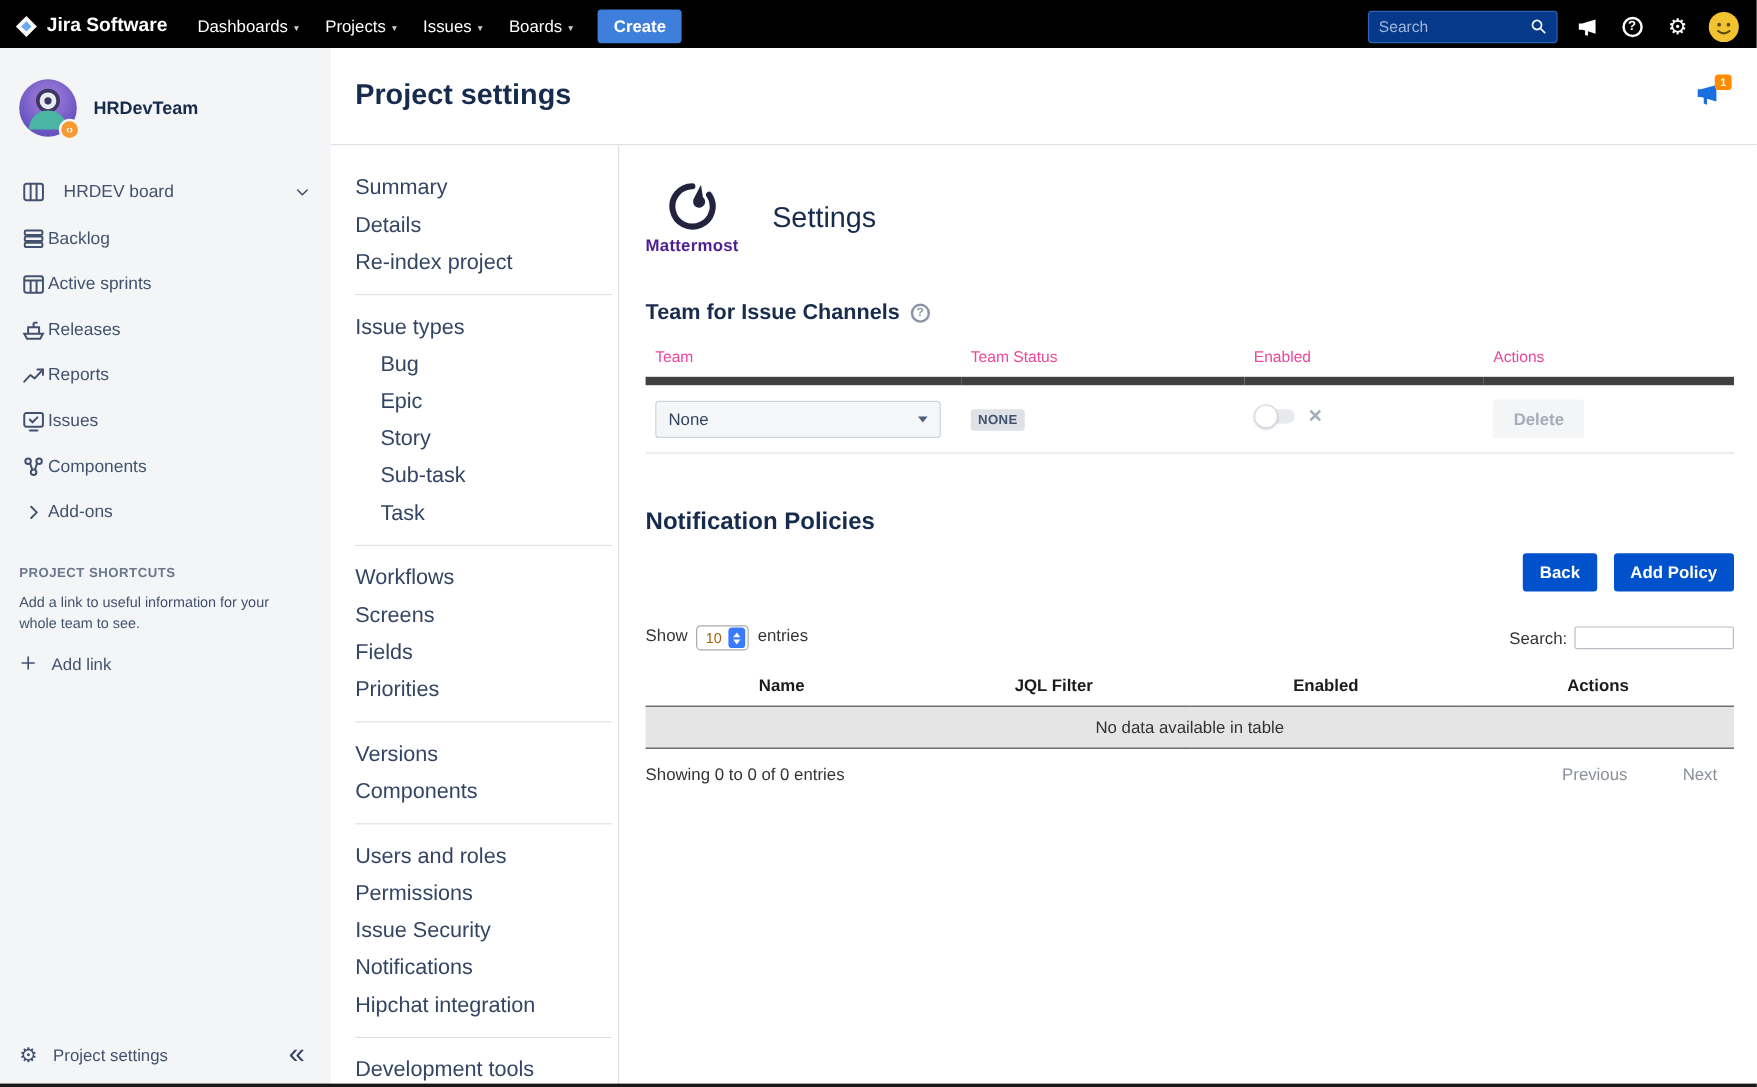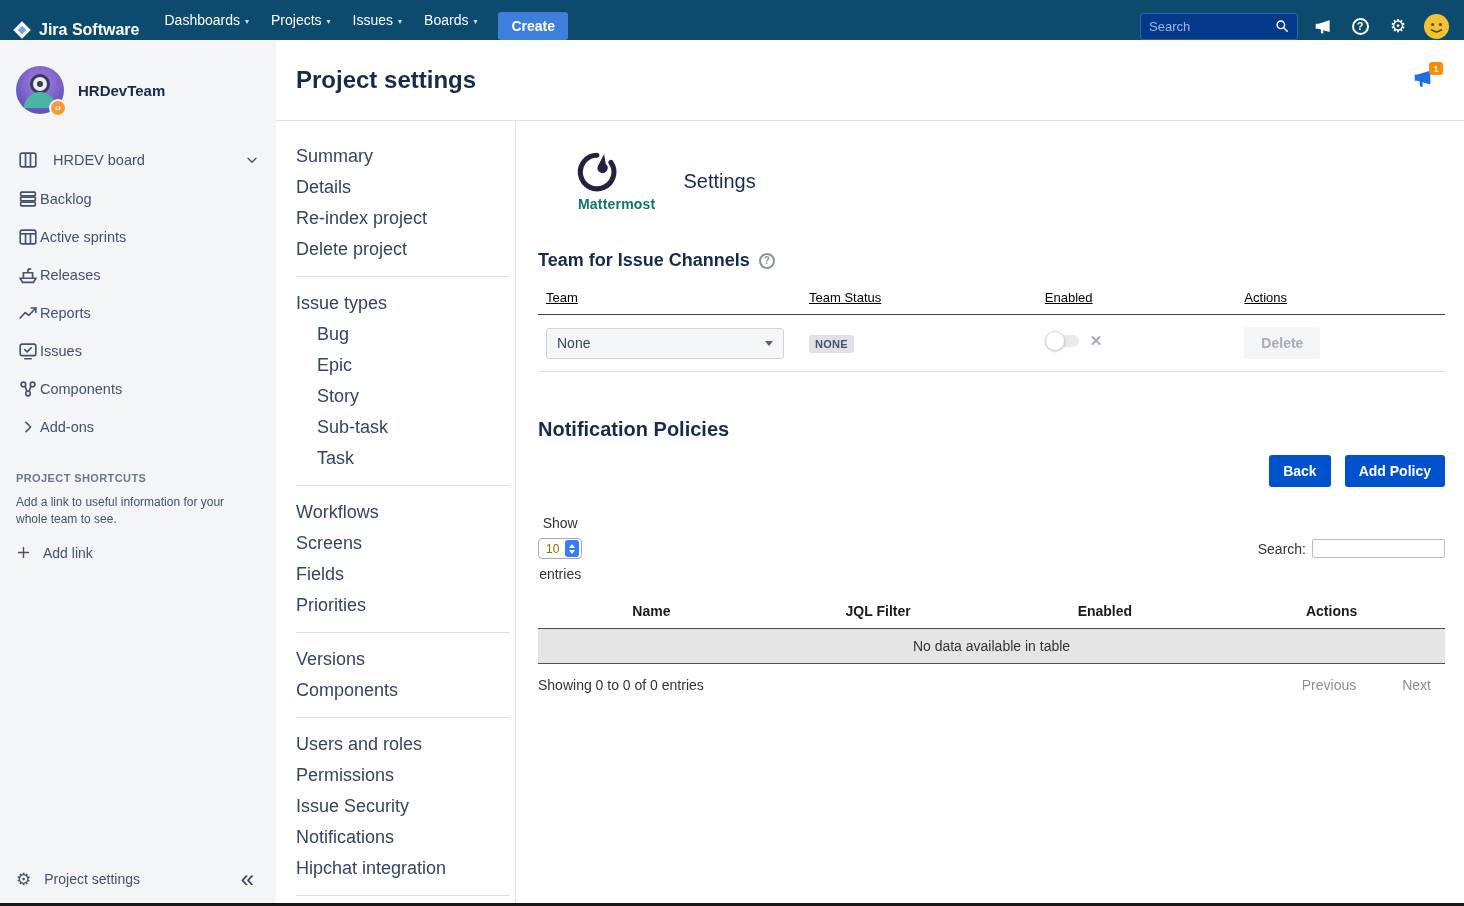--- a/index.html
+++ b/index.html
@@ -1,20 +1,20 @@
 <!DOCTYPE html>
 <html><head>
 <meta charset="utf-8">
 <style>
   * { box-sizing: border-box; margin: 0; padding: 0; }
   html,body { width: 1464px; height: 906px; overflow: hidden; }
   body { font-family: "Liberation Sans", sans-serif; background: #fff; color: #172B4D; }
 
   
-  .topnav { height: 40px; background: #0c4a6e; display: flex; align-items: flex-end; padding: 4px 14px 0 12px; color: #fff; }
+  .topnav { height: 40px; background: #000000; display: flex; align-items: center; padding: 4px 14px 0 12px; color: #fff; }
   .brand { display: flex; align-items: center; gap: 7px; font-size: 16px; font-weight: 700; margin-right: 14px; white-space: nowrap; }
   .topnav-item { display: flex; align-items: center; gap: 5px; font-size: 14px; padding: 0 11px; height: 40px; cursor: pointer; color: #fff; text-decoration: none; }
   .caret { font-size: 8px; opacity: .8; margin-top: 2px; }
   .create-btn { margin-left: 10px; background: #3E7FDC; color: #fff; border: none; border-radius: 3px; font-family: inherit; font-size: 14px; font-weight: 600; padding: 6px 13px; cursor: pointer; }
   .topnav-right { margin-left: auto; display: flex; align-items: center; gap: 10px; }
   .nav-search { display: flex; align-items: center; width: 158px; height: 27px; background: #06398A; border: 1px solid #2B63B5; border-radius: 3px; padding: 0 8px; }
   .nav-search input { flex: 1; background: transparent; border: none; outline: none; color: #fff; font-size: 13px; font-family: inherit; width: 110px; }
   .nav-search input::placeholder { color: #9FB6DC; }
   .nav-icon { width: 28px; height: 28px; display: flex; align-items: center; justify-content: center; cursor: pointer; }
   .help-circle { width: 17px; height: 17px; border: 2px solid #fff; border-radius: 50%; font-size: 11px; font-weight: 700; display: flex; align-items: center; justify-content: center; color: #fff; }
@@ -59,49 +59,49 @@
   
   .snav { width: 240px; flex-shrink: 0; border-right: 1px solid #DFE1E6; padding-top: 20px; overflow: hidden; }
   .snav-item { display: block; padding: 5px 8px 5px 20px; font-size: 18px; color: #344563; text-decoration: none; cursor: pointer; }
   .snav-item.indent { padding-left: 41px; }
   .snav-div { border: none; border-top: 1px solid #DFE1E6; margin: 11px 5px 11px 20px; }
 
   
   .main { flex: 1; padding: 26px 19px 0 22px; overflow: hidden; position: relative; }
   .plugin-head { display: flex; align-items: center; gap: 28px; margin: 4px 0 38px; }
   .mm-logo { display: flex; flex-direction: column; align-items: center; gap: 3px; }
-  .mm-word { font-size: 14px; font-weight: 600; color: #0f766e; letter-spacing: .2px; margin-left: 40px; }
-  .plugin-title { font-size: 20px; font-weight: 500; color: #172B4D; }
+  .mm-word { font-size: 14px; font-weight: 600; color: #4c1d95; letter-spacing: .2px; }
+  .plugin-title { font-size: 24px; font-weight: 500; color: #172B4D; }
 
   .section-head { display: flex; align-items: center; gap: 9px; margin-bottom: 10px; }
   .section-head h2 { font-size: 18px; font-weight: 700; color: #172B4D; }
   .help-q { width: 16px; height: 16px; border: 2px solid #8993A4; border-radius: 50%; color: #8993A4; font-size: 10px; font-weight: 700; display: flex; align-items: center; justify-content: center; cursor: pointer; }
 
   table.team-table { width: 100%; border-collapse: collapse; }
-  .team-table th { text-align: left; font-size: 13px; font-weight: 400; color: #000000; padding: 9px 8px; border-bottom: 1px solid #404040; text-decoration: underline; }
+  .team-table th { text-align: left; font-size: 13px; font-weight: 400; color: #ec4899; padding: 9px 8px; border-bottom: 7px solid #404040; }
   .team-table td { padding: 12px 8px; border-bottom: 1px solid #DFE1E6; vertical-align: middle; }
 
   .select-btn { display: inline-flex; align-items: center; justify-content: space-between; width: 238px; height: 31px; padding: 0 10px; background: #F5F6F7; border: 1px solid #CFD3DA; border-radius: 3px; font-size: 14px; color: #344563; cursor: pointer; }
   .select-caret { width: 0; height: 0; border-left: 4px solid transparent; border-right: 4px solid transparent; border-top: 5px solid #505F79; }
   .badge-none { display: inline-block; background: #DFE1E6; color: #42526E; font-size: 11px; font-weight: 700; letter-spacing: .3px; padding: 3px 6px; border-radius: 3px; }
 
   .toggle-wrap { display: inline-flex; align-items: center; gap: 9px; }
   .toggle { position: relative; width: 36px; height: 20px; cursor: pointer; }
   .toggle .track { position: absolute; left: 2px; top: 4px; width: 32px; height: 12px; border-radius: 7px; background: #E8EAEE; }
   .toggle .knob { position: absolute; left: 0; top: 0; width: 20px; height: 20px; border-radius: 50%; background: #fff; border: 1px solid #D2D6DC; box-shadow: 0 1px 2px rgba(9,30,66,.2); }
   .toggle-x { color: #A5ADBA; font-size: 15px; font-weight: 700; cursor: pointer; }
 
   .btn-muted { background: #F4F5F7; color: #A5ADBA; border: none; border-radius: 3px; padding: 8px 17px; font-family: inherit; font-size: 14px; font-weight: 600; cursor: pointer; }
 
   .policies-title { font-size: 20px; font-weight: 700; color: #172B4D; margin-top: 46px; }
   .policies-actions { display: flex; justify-content: flex-end; gap: 14px; margin: 14px 0 28px; }
   .btn-primary { background: #0052CC; color: #fff; border: none; border-radius: 3px; padding: 8px 14px; font-family: inherit; font-size: 14px; font-weight: 600; cursor: pointer; }
 
   .dt-controls { display: flex; align-items: center; justify-content: space-between; margin-bottom: 12px; font-size: 14px; color: #333; }
-  .dt-left { display: flex; align-items: center; gap: 7px; flex-direction: column; }
+  .dt-left { display: flex; align-items: flex-start; gap: 7px; }
   .dt-select { display: inline-flex; align-items: center; gap: 6px; border: 1px solid #ABABAB; border-radius: 4px; background: #fff; height: 21px; padding: 0 2px 0 7px; cursor: pointer; }
   .dt-select .num { font-size: 12px; color: #a16207; }
   .stepper { width: 14px; height: 17px; background: #3A7BFD; border-radius: 3px; display: flex; flex-direction: column; align-items: center; justify-content: center; gap: 2px; }
   .tri-up { width: 0; height: 0; border-left: 3px solid transparent; border-right: 3px solid transparent; border-bottom: 4px solid #fff; }
   .tri-down { width: 0; height: 0; border-left: 3px solid transparent; border-right: 3px solid transparent; border-top: 4px solid #fff; }
   .dt-right { display: flex; align-items: center; gap: 6px; }
   .dt-search-input { width: 133px; height: 19px; border: 1px solid #B9BDC3; border-radius: 2px; font-family: inherit; font-size: 12px; padding: 0 4px; outline: none; }
 
   table.dt-table { width: 100%; border-collapse: collapse; }
   .dt-table th { width: 25%; text-align: center; font-size: 14px; font-weight: 700; color: #1b1b1b; padding: 9px 8px; border-bottom: 1px solid #4A4E55; }
@@ -305,21 +305,20 @@
         <span class="bell-badge">1</span>
       </div>
     </div>
 
     <div class="content-body">
 
       <nav class="snav">
         <a class="snav-item">Summary</a>
         <a class="snav-item">Details</a>
         <a class="snav-item">Re-index project</a>
-        <a class="snav-item">Delete project</a>
         <hr class="snav-div">
         <a class="snav-item">Issue types</a>
         <a class="snav-item indent">Bug</a>
         <a class="snav-item indent">Epic</a>
         <a class="snav-item indent">Story</a>
         <a class="snav-item indent">Sub-task</a>
         <a class="snav-item indent">Task</a>
         <hr class="snav-div">
         <a class="snav-item">Workflows</a>
         <a class="snav-item">Screens</a>

